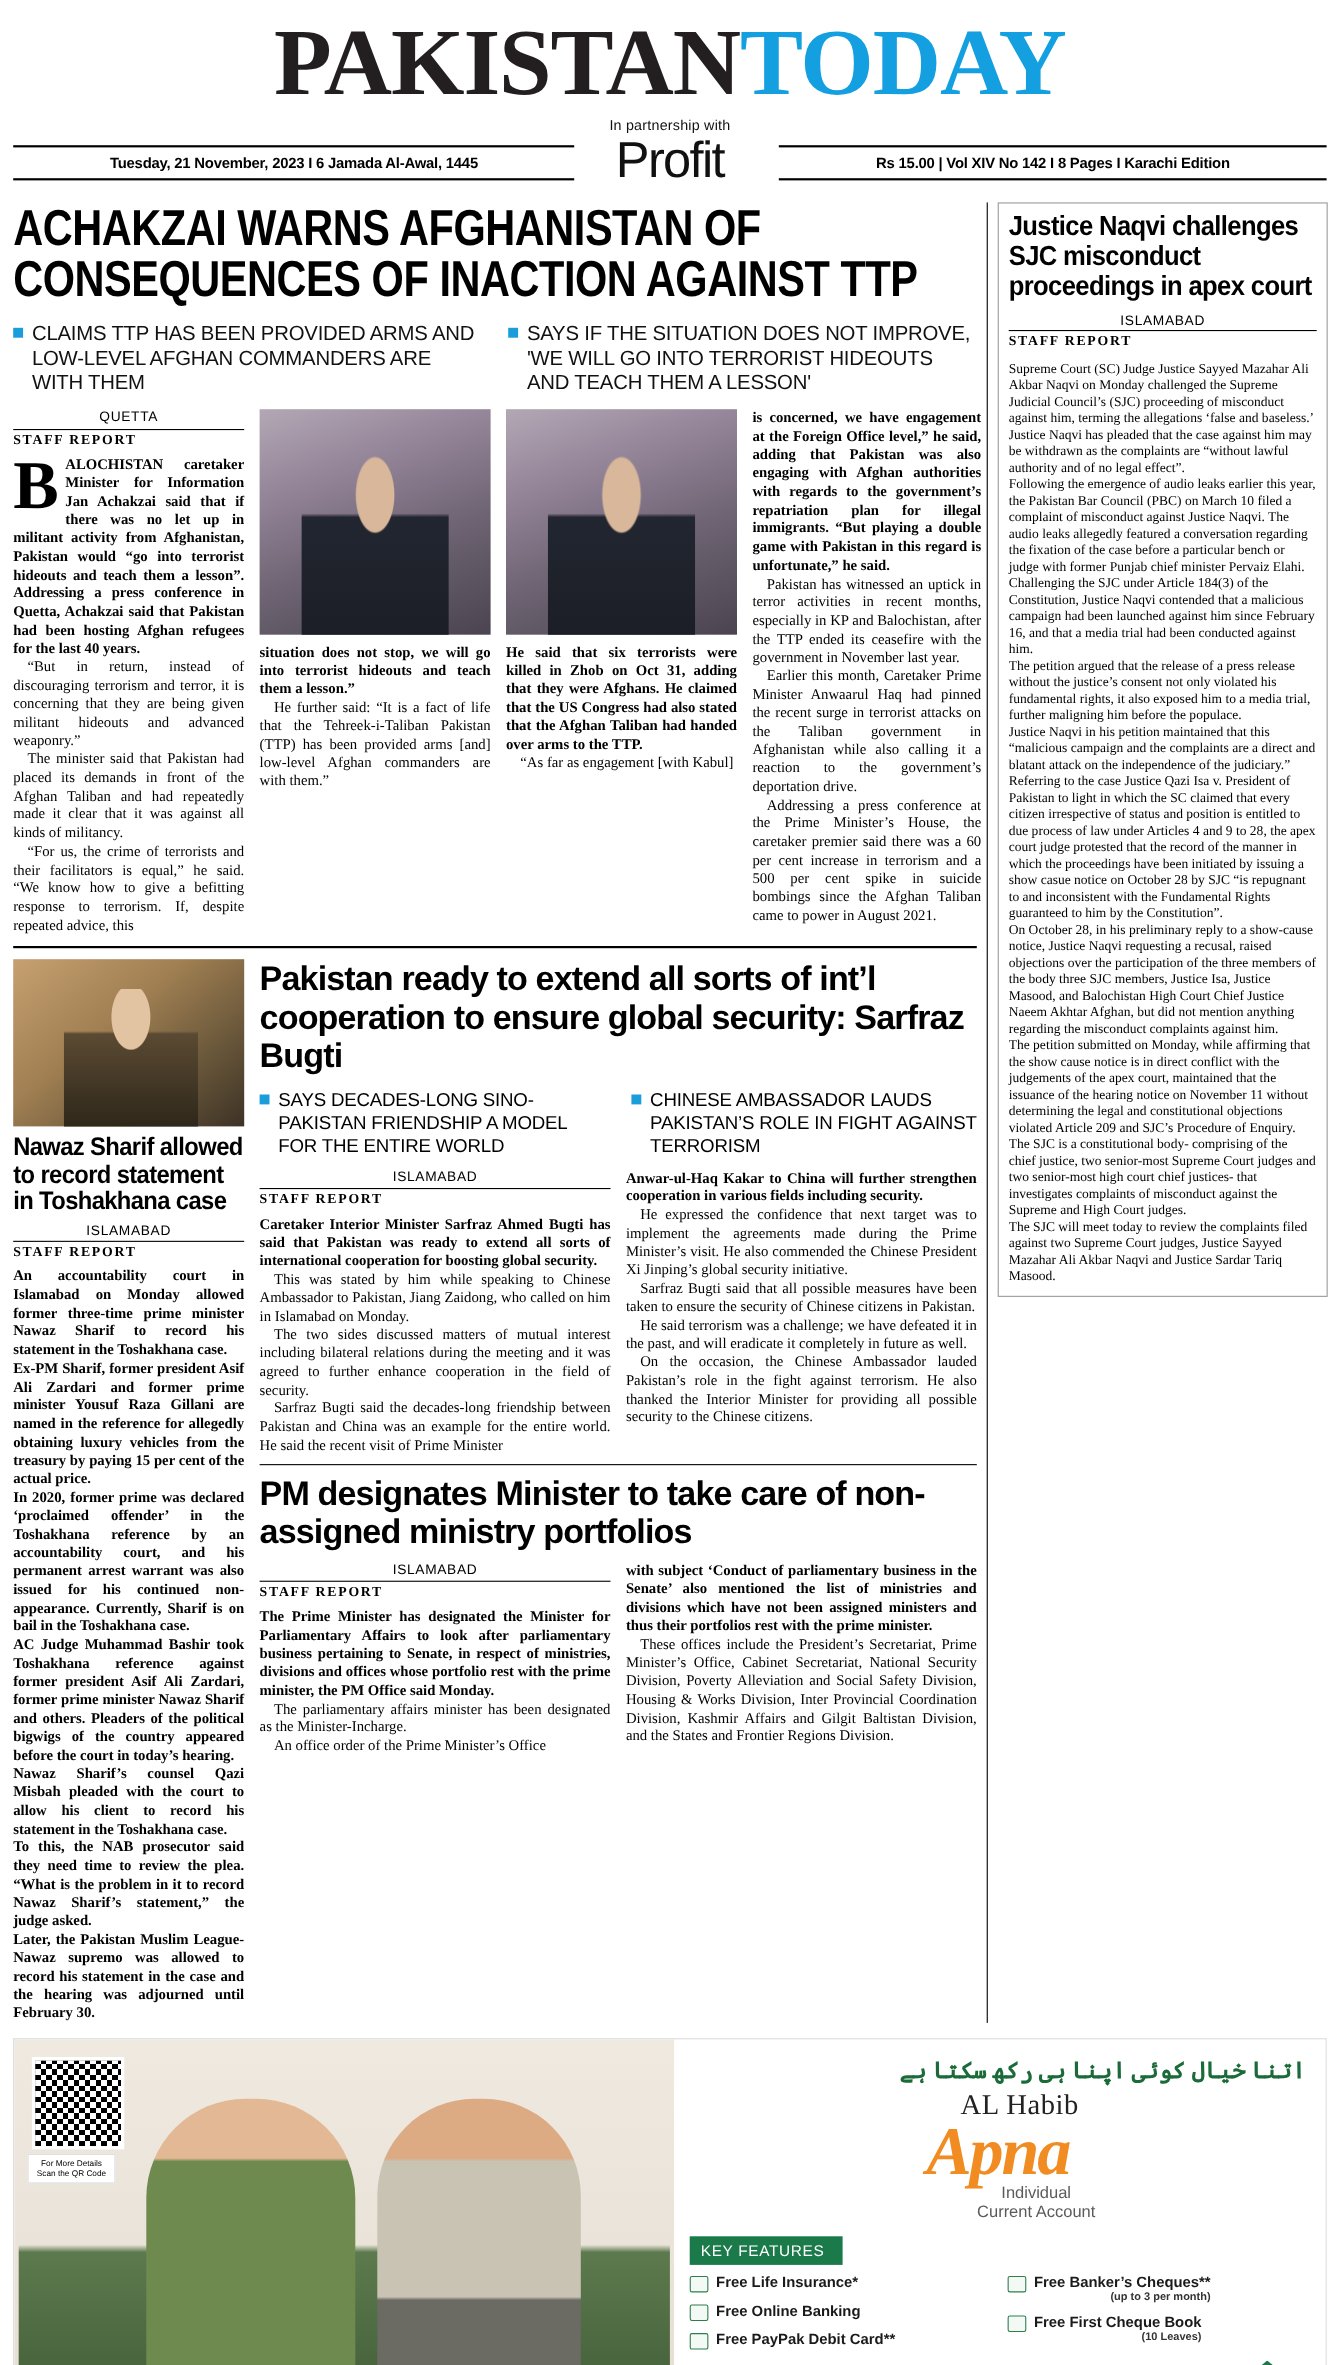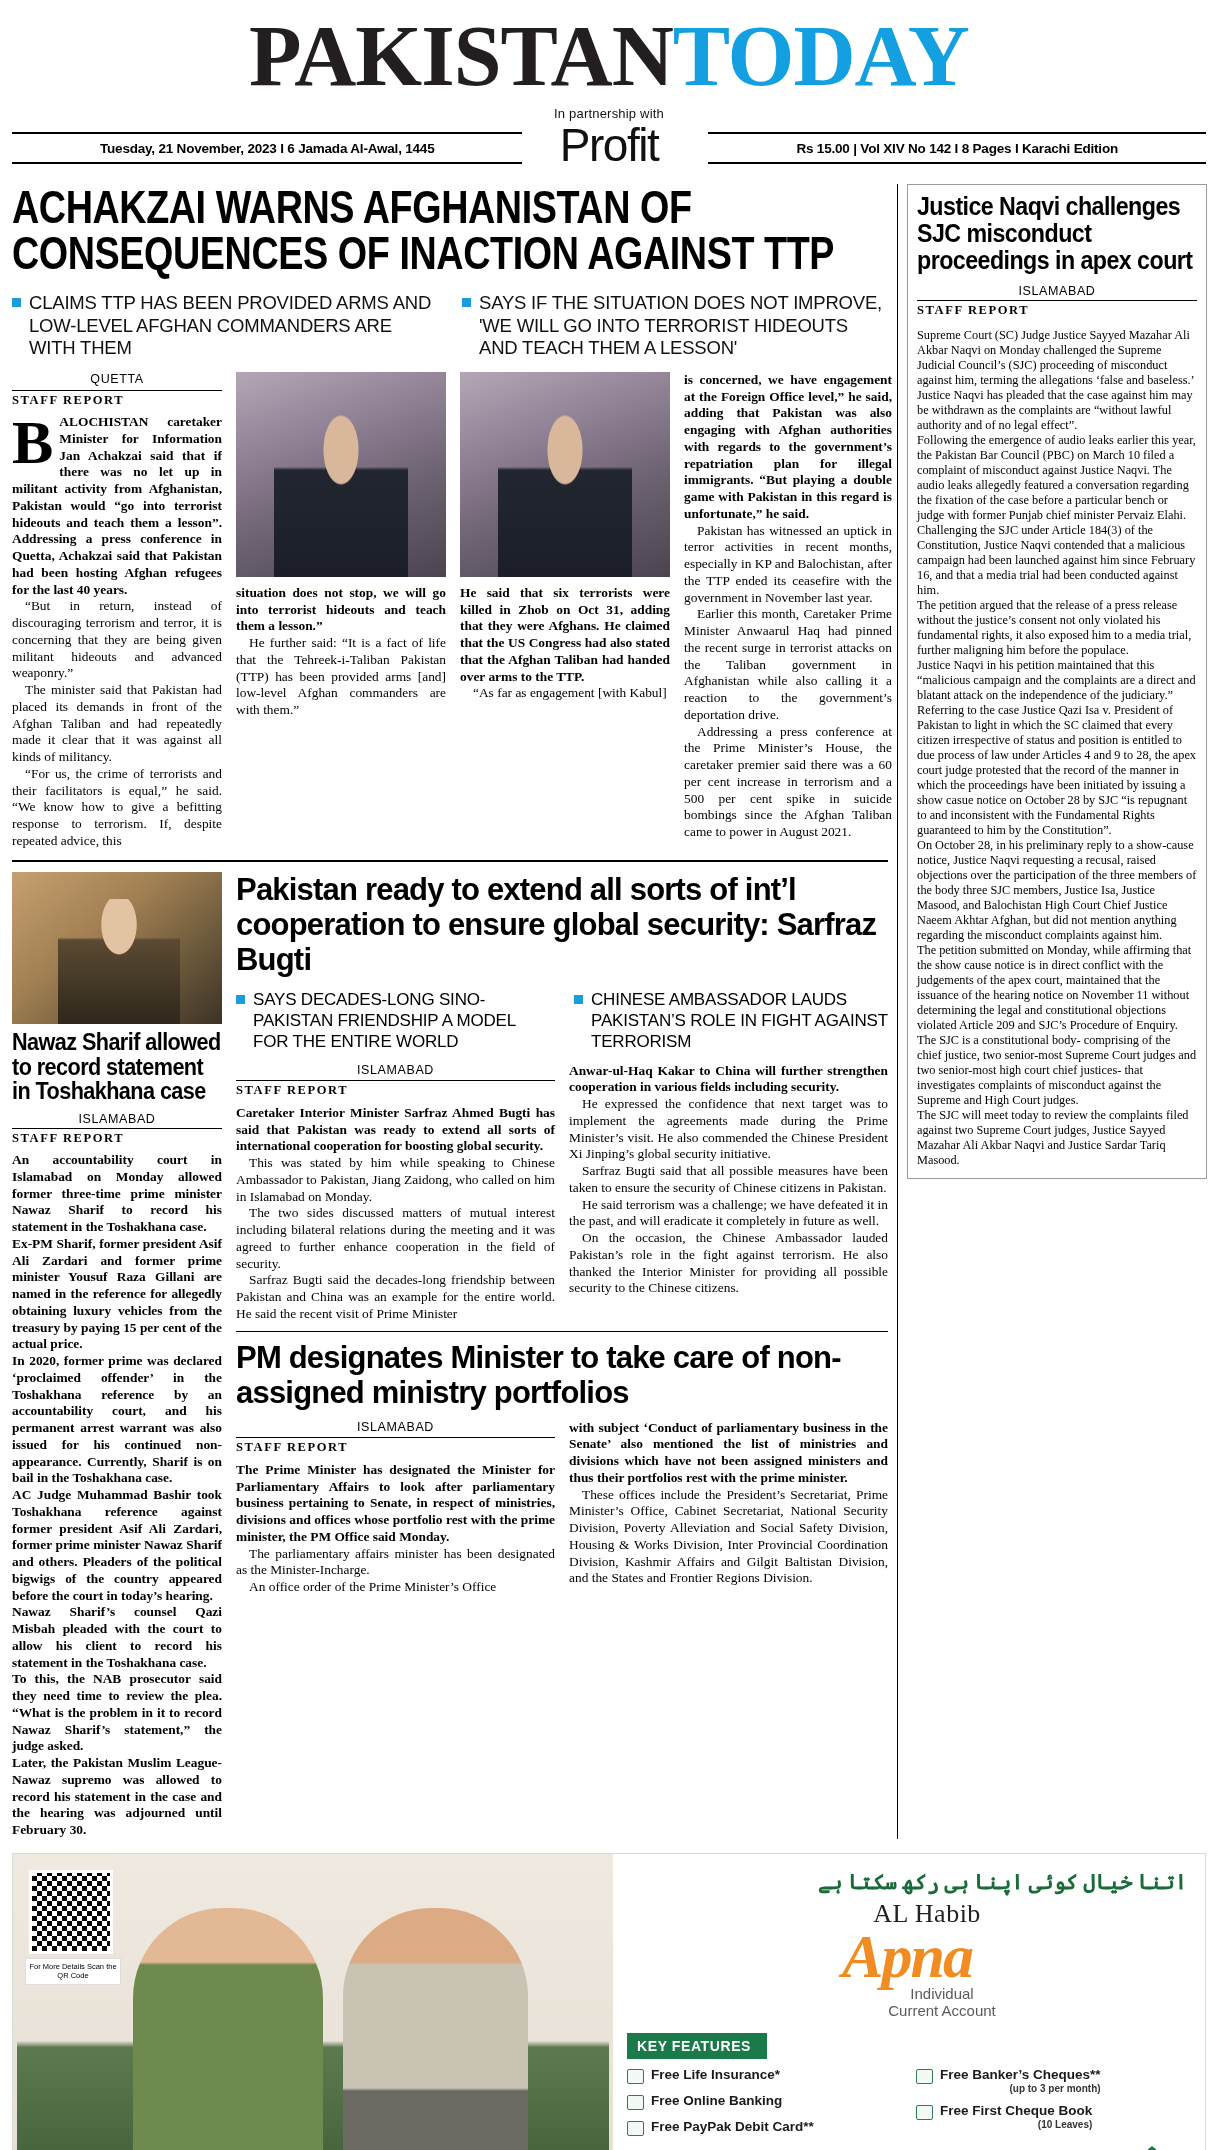--- a/index.html
+++ b/index.html
@@ -273,21 +273,21 @@
     position: absolute; left: 16px; top: 16px;
     width: 84px; height: 84px;
     background:
       repeating-linear-gradient(0deg,#000 0 5px,#fff 5px 10px),
       repeating-linear-gradient(90deg,#000 0 5px,#fff 5px 10px);
     background-blend-mode: difference;
     border: 3px solid #fff;
   }
   .qr-caption {
     position: absolute; left: 12px; top: 104px;
-    width: 96px;
+    width: 80px;
     font-family: "Liberation Sans", sans-serif;
     font-size: 7.5px; line-height: 1.25;
     text-align: center;
     background: #fff; padding: 3px 2px; border: 1px solid #ddd;
   }
   .ad-right {
     flex: 1; position: relative; padding: 16px 18px 0 14px;
     background: #fff;
   }
   .urdu-top {
@@ -314,21 +314,21 @@
   }
   .acct {
     font-family: "Liberation Sans", sans-serif;
     font-size: 15px; color: #5b5b5b; line-height: 1.15; margin-left: 70px;
   }
   .key-features {
     display: inline-block;
     background: #1b7a4a;
     color: #fff;
     font-family: "Liberation Sans", sans-serif;
-    font-weight: bold;
+    font-weight: normal;
     font-size: 14px;
     letter-spacing: .6px;
     padding: 5px 16px 5px 10px;
     margin: 14px 0 8px 0;
   }
   .feat-grid { display: flex; gap: 18px; text-align: right; }
   .feat-col { flex: 1; }
   .feat {
     display: flex; align-items: flex-start; gap: 7px;
     font-family: "Liberation Sans", sans-serif;

